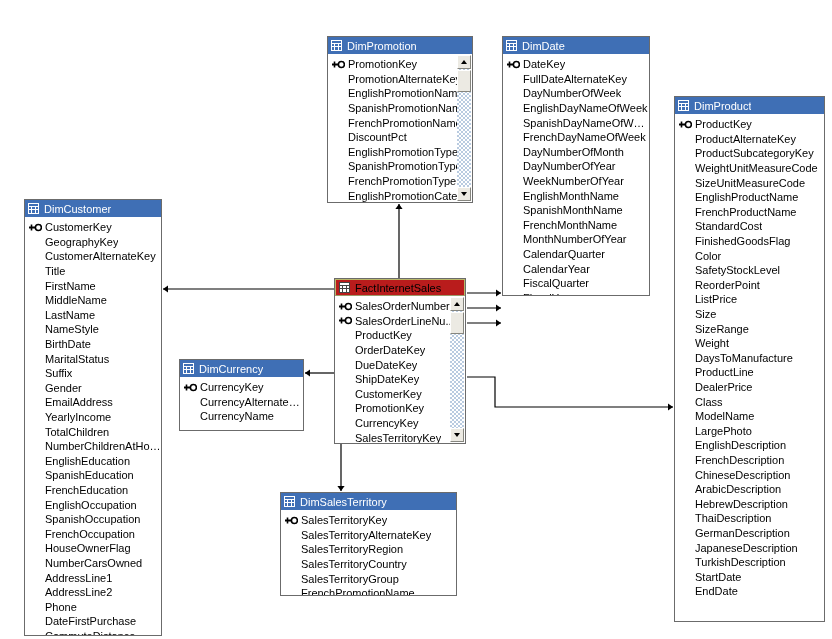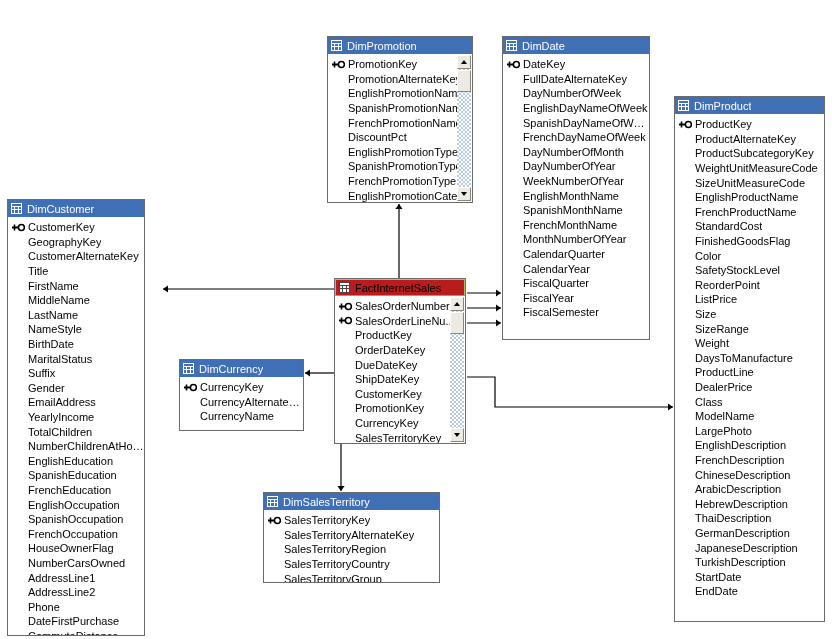--- a/index.html
+++ b/index.html
@@ -201,21 +201,21 @@
         <div class="vscroll" style="top: 18px;">
           <div class="sb-btn sb-up">
             <div class="sb-tri sb-tri-up"></div>
           </div>
           <div class="sb-thumb" style="top: 15px; height: 22px;"></div>
           <div class="sb-btn sb-down">
             <div class="sb-tri sb-tri-down"></div>
           </div>
         </div>
       </div>
-      <div class="entity" style="left: 502px; top: 36px; width: 148px; height: 304px;">
+      <div class="entity" style="left: 502px; top: 36px; width: 148px; height: 260px;">
         <div class="entity-header">
           <svg class="hdr-icon" viewBox="0 0 11 11">
             <rect x="0.5" y="0.5" width="10" height="10" fill="none" stroke="#ffffff" stroke-width="1"></rect>
             <line x1="0.5" y1="3.5" x2="10.5" y2="3.5" stroke="#ffffff" stroke-width="1"></line>
             <line x1="0.5" y1="6.5" x2="10.5" y2="6.5" stroke="#ffffff" stroke-width="1"></line>
             <line x1="3.5" y1="3.5" x2="3.5" y2="10.5" stroke="#ffffff" stroke-width="1"></line>
             <line x1="7.5" y1="3.5" x2="7.5" y2="10.5" stroke="#ffffff" stroke-width="1"></line>
           </svg>
           <span class="hdr-label">DimDate</span>
         </div>
@@ -445,21 +445,21 @@
           <div class="col">
             <span class="col-keyslot"></span>
             <span class="col-name">StartDate</span>
           </div>
           <div class="col">
             <span class="col-keyslot"></span>
             <span class="col-name">EndDate</span>
           </div>
         </div>
       </div>
-      <div class="entity" style="left: 7px; top: 199px; width: 138px; height: 437px;">
+      <div class="entity" style="left: 24px; top: 199px; width: 138px; height: 437px;">
         <div class="entity-header">
           <svg class="hdr-icon" viewBox="0 0 11 11">
             <rect x="0.5" y="0.5" width="10" height="10" fill="none" stroke="#ffffff" stroke-width="1"></rect>
             <line x1="0.5" y1="3.5" x2="10.5" y2="3.5" stroke="#ffffff" stroke-width="1"></line>
             <line x1="0.5" y1="6.5" x2="10.5" y2="6.5" stroke="#ffffff" stroke-width="1"></line>
             <line x1="3.5" y1="3.5" x2="3.5" y2="10.5" stroke="#ffffff" stroke-width="1"></line>
             <line x1="7.5" y1="3.5" x2="7.5" y2="10.5" stroke="#ffffff" stroke-width="1"></line>
           </svg>
           <span class="hdr-label">DimCustomer</span>
         </div>
@@ -688,21 +688,21 @@
         <div class="vscroll" style="top: 18px;">
           <div class="sb-btn sb-up">
             <div class="sb-tri sb-tri-up"></div>
           </div>
           <div class="sb-thumb" style="top: 15px; height: 22px;"></div>
           <div class="sb-btn sb-down">
             <div class="sb-tri sb-tri-down"></div>
           </div>
         </div>
       </div>
-      <div class="entity" style="left: 263px; top: 492px; width: 177px; height: 91px;">
+      <div class="entity" style="left: 280px; top: 492px; width: 177px; height: 104px;">
         <div class="entity-header">
           <svg class="hdr-icon" viewBox="0 0 11 11">
             <rect x="0.5" y="0.5" width="10" height="10" fill="none" stroke="#ffffff" stroke-width="1"></rect>
             <line x1="0.5" y1="3.5" x2="10.5" y2="3.5" stroke="#ffffff" stroke-width="1"></line>
             <line x1="0.5" y1="6.5" x2="10.5" y2="6.5" stroke="#ffffff" stroke-width="1"></line>
             <line x1="3.5" y1="3.5" x2="3.5" y2="10.5" stroke="#ffffff" stroke-width="1"></line>
             <line x1="7.5" y1="3.5" x2="7.5" y2="10.5" stroke="#ffffff" stroke-width="1"></line>
           </svg>
           <span class="hdr-label">DimSalesTerritory</span>
         </div>

